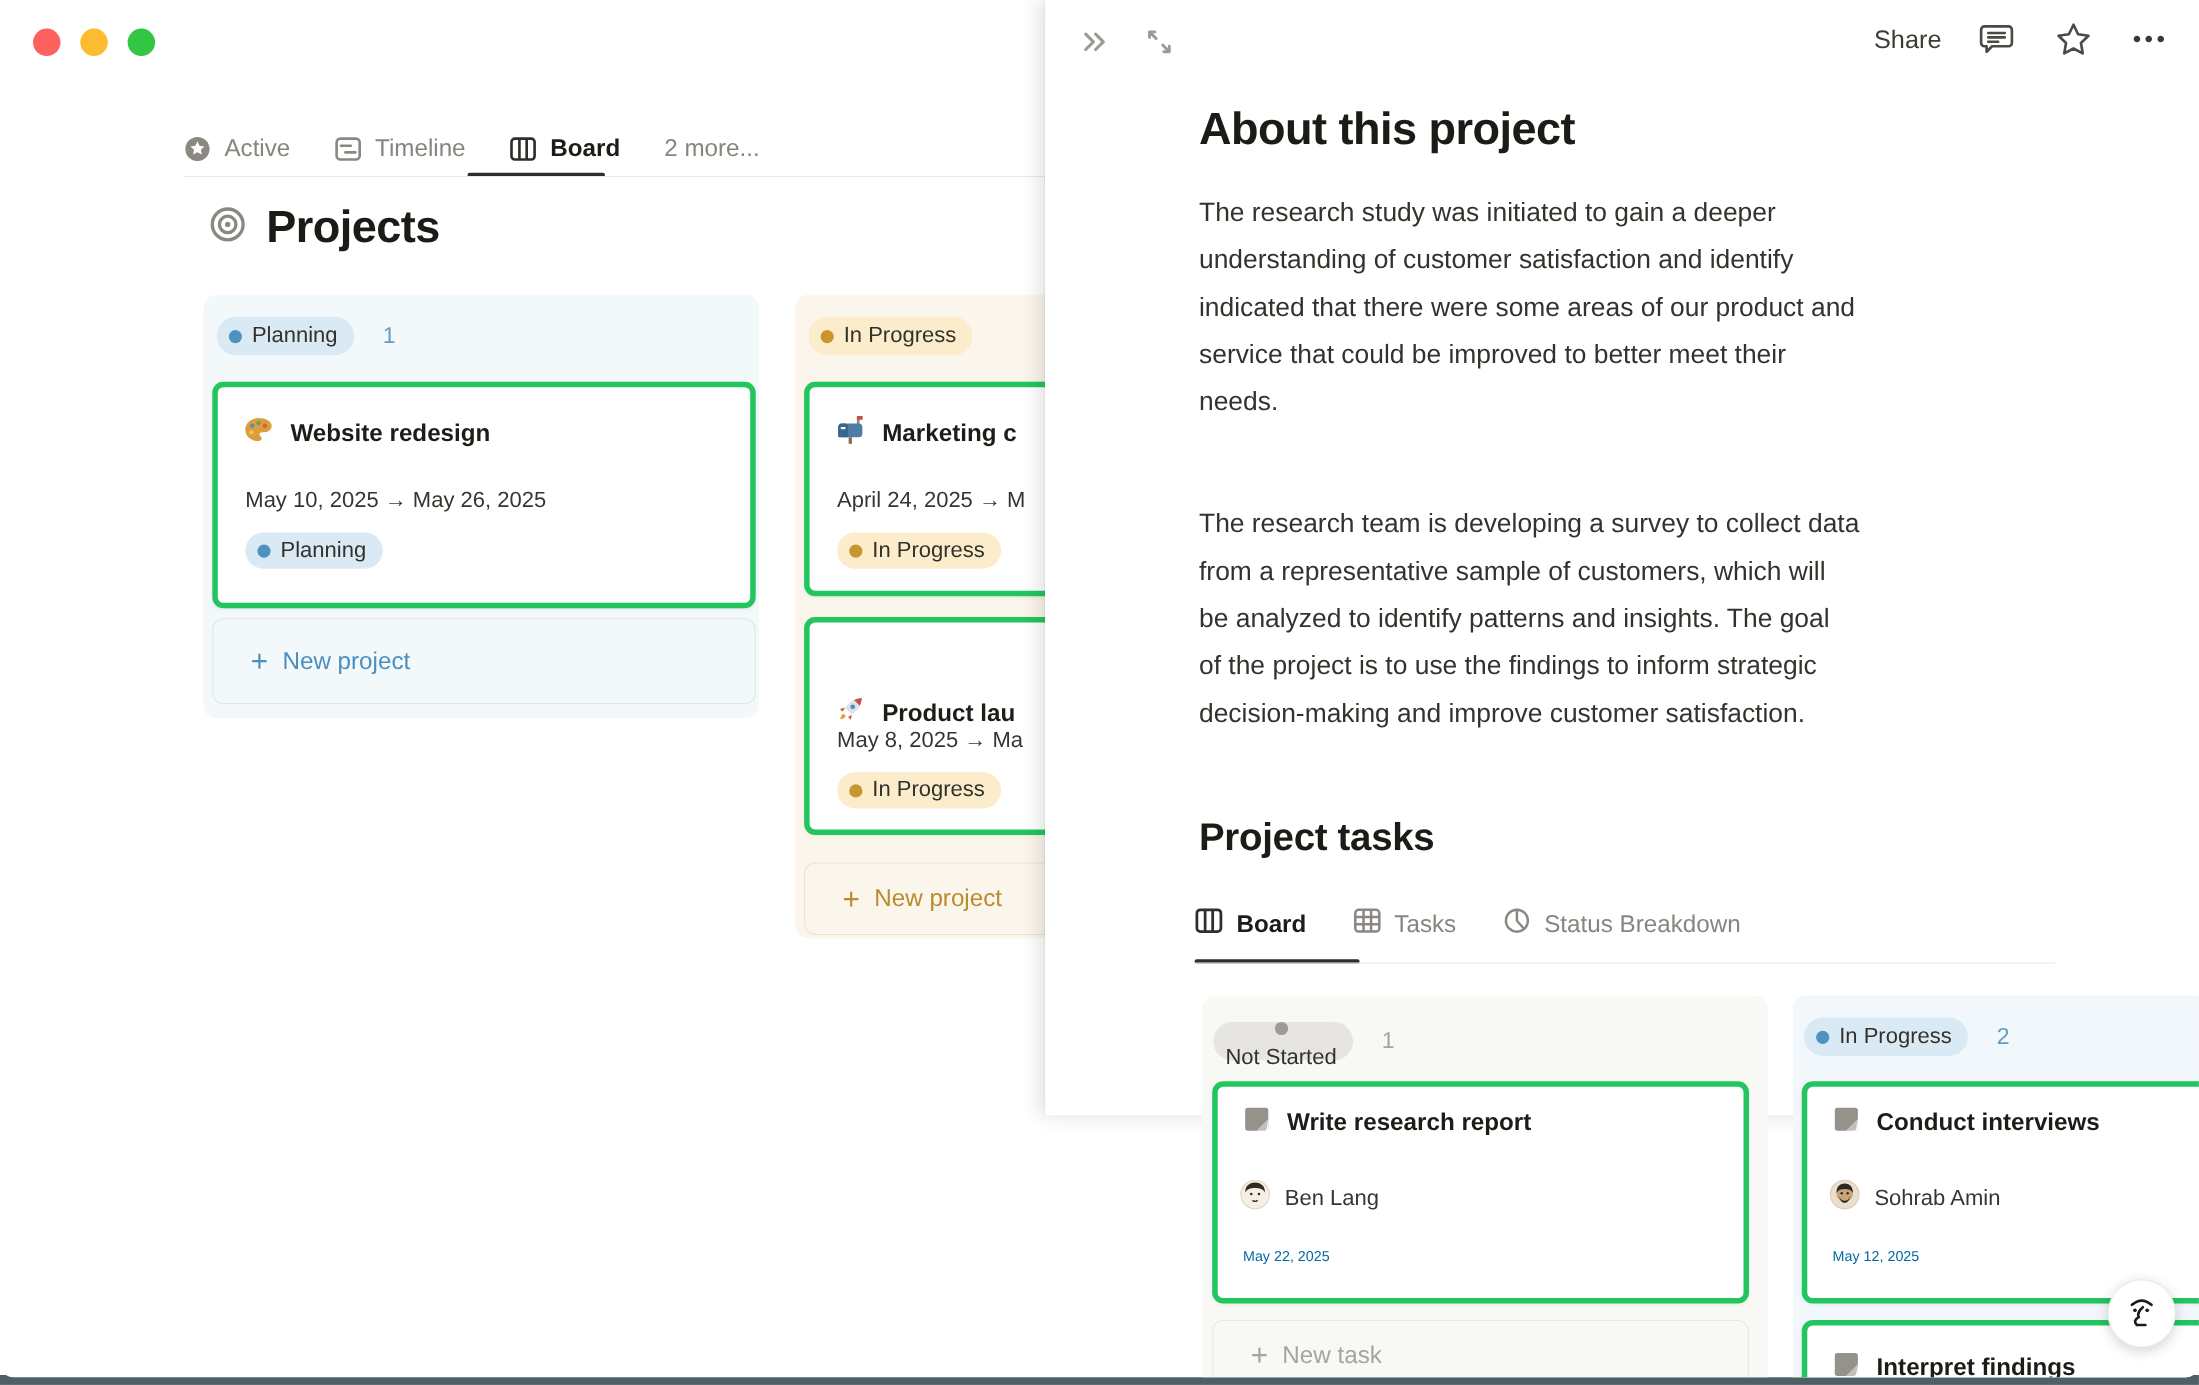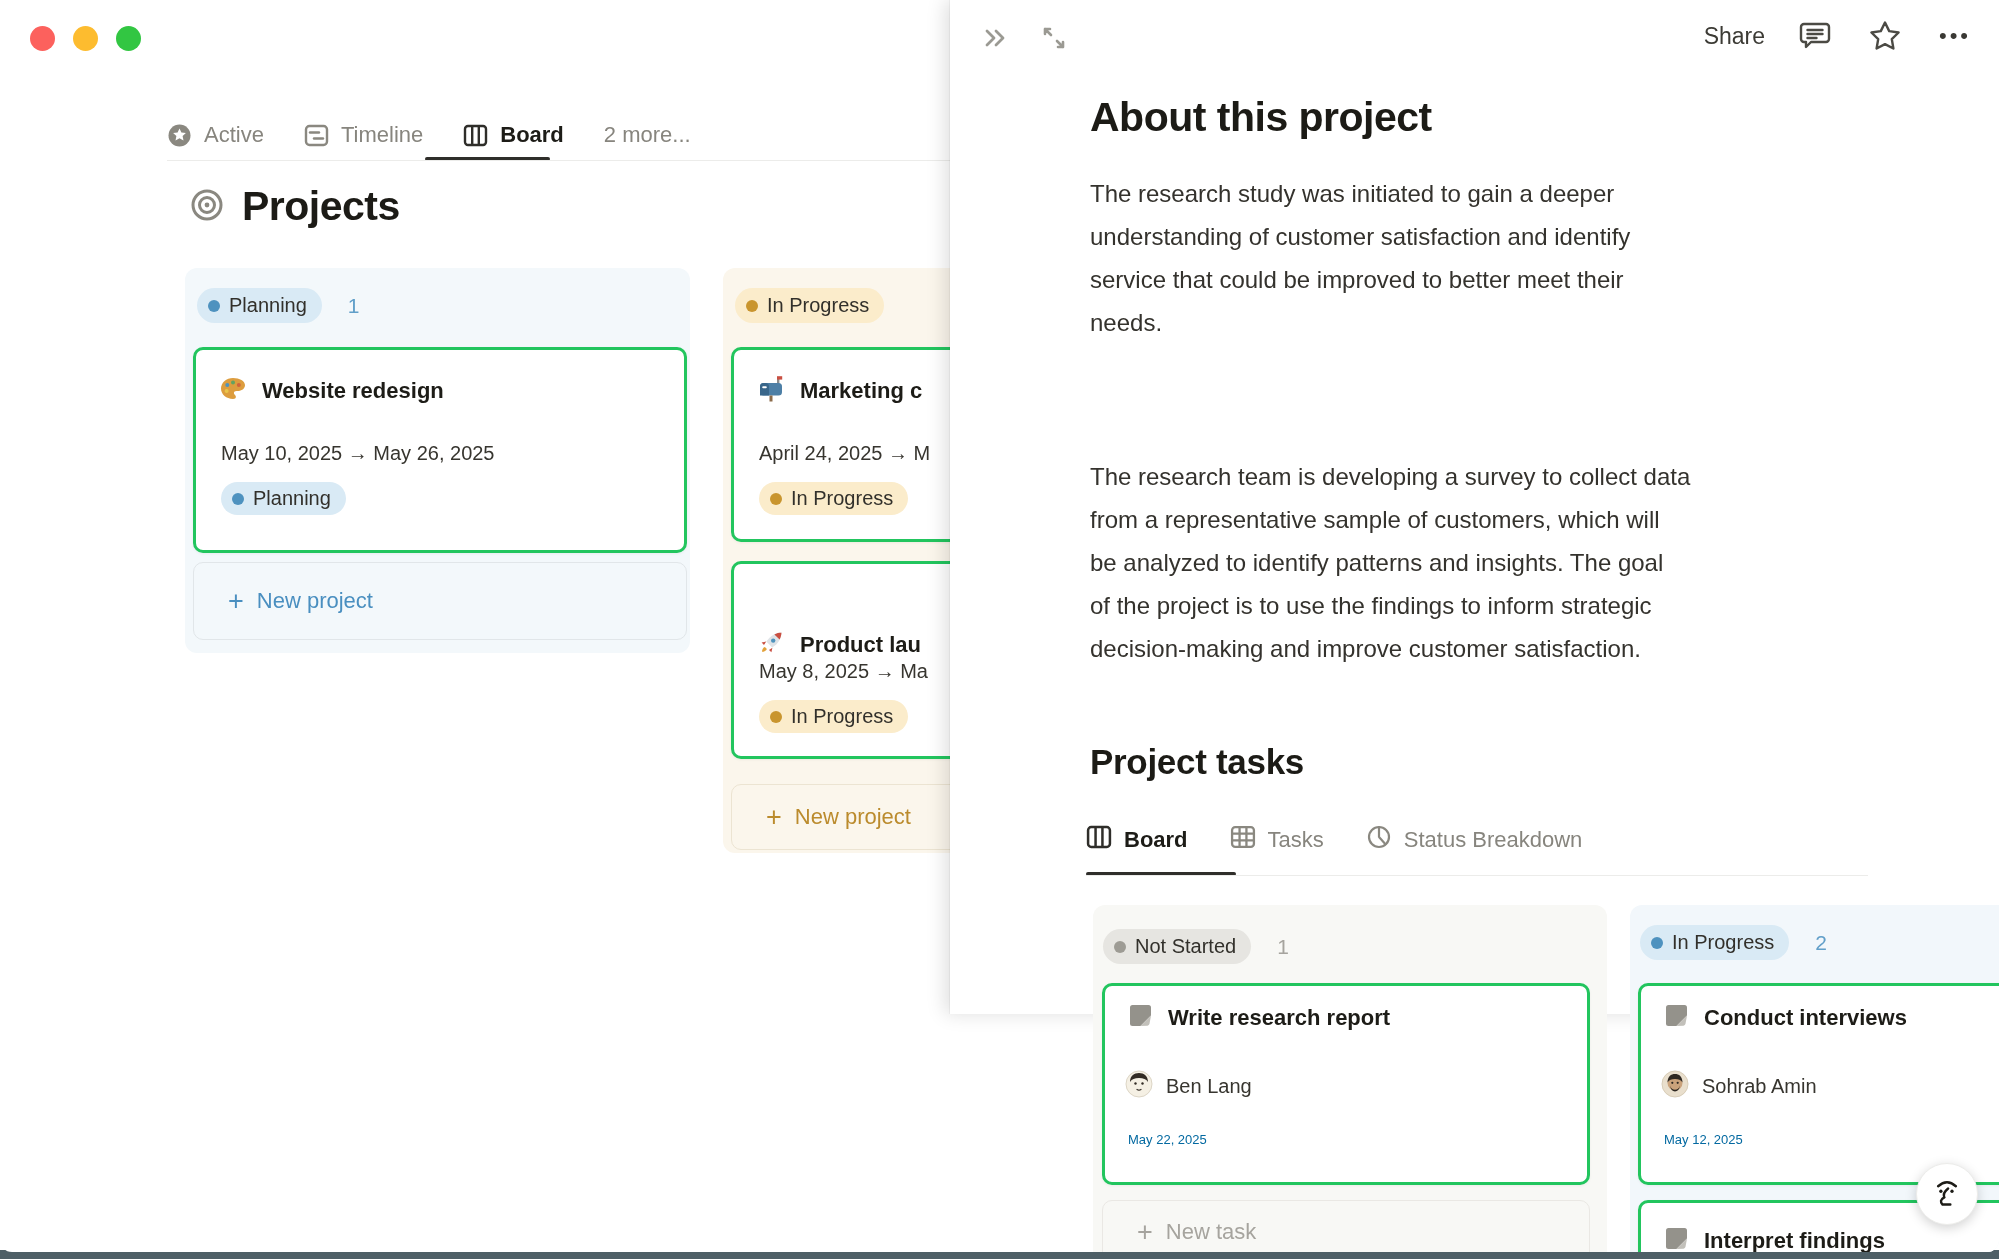--- a/index.html
+++ b/index.html
@@ -24,25 +24,25 @@
   .page-title-row { position:absolute; left:190px; top:183px; display:flex; align-items:center; gap:18px; }
   .page-title-row h1 { font-size:41px; font-weight:700; color:#1c1b16; letter-spacing:-0.5px; }
 
   
   .kcol { position:absolute; border-radius:12px; }
   .col-head { position:absolute; left:12px; top:20px; display:flex; align-items:center; }
   .pill { display:inline-flex; align-items:center; gap:9px; height:35px; padding:0 15px 0 11px; border-radius:18px; font-size:20px; color:#32302b; white-space:nowrap; }
   .pill .dot { width:12px; height:12px; border-radius:50%; flex:0 0 auto; }
   .pill-blue { background:#d9eaf5; } .pill-blue .dot { background:#4e92bf; }
   .pill-yellow { background:#fbeccb; } .pill-yellow .dot { background:#c9952e; }
-  .pill-grey { background:#e6e5e1; } .pill-grey .dot { background:#9d9b94; }
+  .pill-grey { background:#e6e5e1;flex-direction:column; } .pill-grey .dot { background:#9d9b94; }
   .col-count { margin-left:26px; font-size:21px; }
   .count-blue { color:#619fc9; } .count-grey { color:#a6a49e; }
 
-  .kcard { position:absolute; background:#ffffff; border:3px solid #22c55e; border-radius:10px; box-shadow:0 1px 3px rgba(0,0,0,0.05); cursor:default; }
+  .kcard { position:absolute; background:#ffffff; border:5px solid #22c55e; border-radius:10px; box-shadow:0 1px 3px rgba(0,0,0,0.05); cursor:default; }
   .kcard .row-title { position:absolute; left:22px; top:24px; display:flex; align-items:center; gap:14px; }
   .kcard .row-title .ttl { font-size:22px; font-weight:700; color:#1d1c17; white-space:nowrap; }
   .kcard .row-date { position:absolute; left:25px; top:92px; font-size:20px; color:#37352f; white-space:nowrap; }
   .kcard .row-pill { position:absolute; left:25px; top:132px; }
   .kcard .pill { height:33px; font-size:20px; }
 
   .new-btn { position:absolute; border:1px solid #e7e4df; border-radius:10px; display:flex; align-items:center; padding-left:34px; gap:13px; font-size:22px; cursor:default; background:transparent; }
   .new-btn .plus { font-size:27px; font-weight:400; line-height:1; }
   .new-blue { color:#4a8fc0; border-color:#e1e6e9; }
   .new-gold { color:#bb8b2d; border-color:#ece4d2; }
@@ -273,20 +273,21 @@
       <div class="icon-btn">
         <span class="more-glyph">•••</span>
       </div>
     </div>
 
     <div class="about-h">About this project</div>
 
     <div class="para p1">
       <div class="pline">The research study was initiated to gain a deeper</div>
       <div class="pline">understanding of customer satisfaction and identify</div>
+      <div class="pline">indicated that there were some areas of our product and</div>
       <div class="pline">service that could be improved to better meet their</div>
       <div class="pline">needs.</div>
     </div>
 
     <div class="para p2">
       <div class="pline">The research team is developing a survey to collect data</div>
       <div class="pline">from a representative sample of customers, which will</div>
       <div class="pline">be analyzed to identify patterns and insights. The goal</div>
       <div class="pline">of the project is to use the findings to inform strategic</div>
       <div class="pline">decision-making and improve customer satisfaction.</div>

